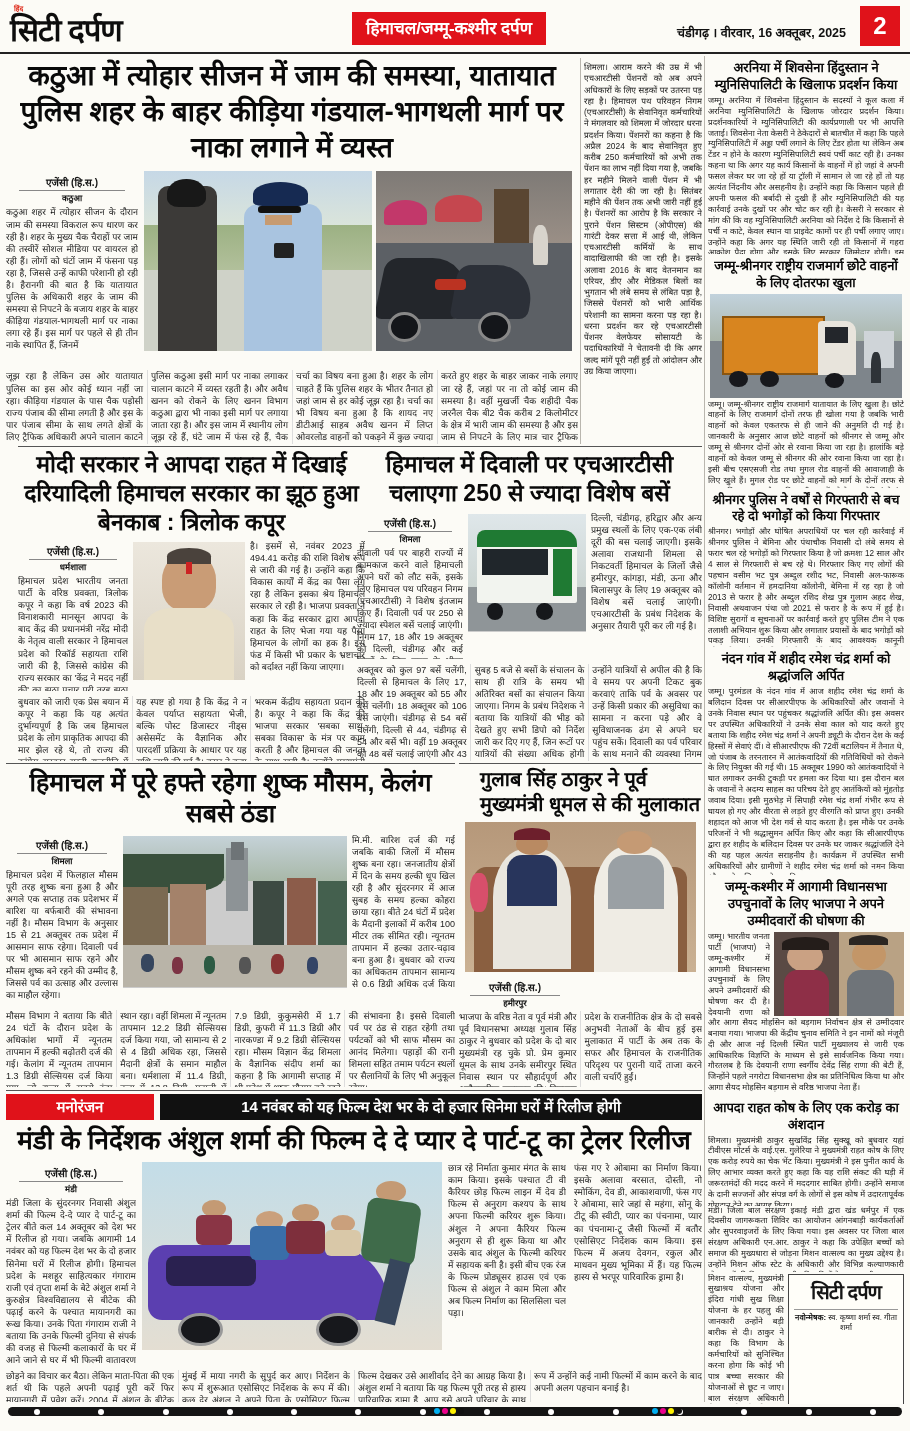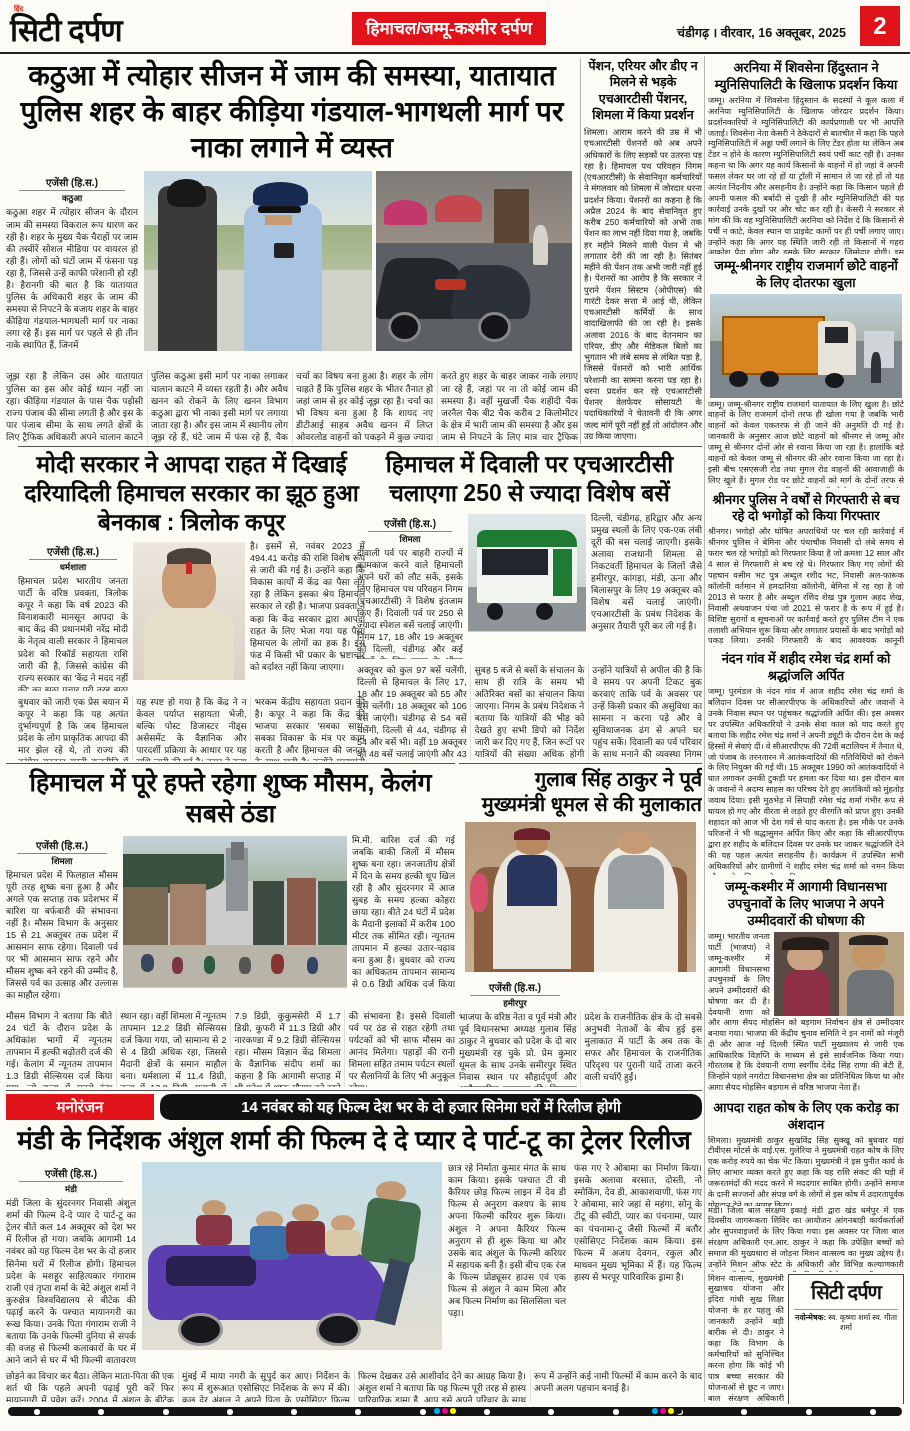--- a/index.html
+++ b/index.html
@@ -12,21 +12,21 @@
   .logo { position:absolute; left:10px; top:8px; font-size:31px; font-weight:800; letter-spacing:-1px; color:#0d0d0d; }
   .logo-mini { position:absolute; left:14px; top:4px; font-size:7px; color:#d21; font-weight:700; }
   .edition-box { position:absolute; left:352px; top:12px; background:#e0121a; color:#fff; font-size:17px; font-weight:800; padding:4px 14px 6px; }
   .datebar { position:absolute; right:64px; top:24px; font-size:12.5px; font-weight:700; color:#111; }
   .pagenum { position:absolute; right:10px; top:6px; width:40px; height:40px; background:#e0121a; color:#fff; font-size:24px; font-weight:800; display:flex; align-items:center; justify-content:center; }
 
   
   .blk { position:absolute; overflow:hidden; }
   .hl-xl { font-size:28px; line-height:1.28; font-weight:800; text-align:center; color:#090909; }
   .hl-lg { font-size:23px; line-height:1.25; font-weight:800; text-align:center; color:#090909; }
-  .hl-md { font-size:20px; line-height:1.25; font-weight:800; text-align:right; color:#090909;margin-left:21px; }
+  .hl-md { font-size:20px; line-height:1.25; font-weight:800; text-align:left; color:#090909;margin-left:21px; }
   .hl-sm { font-size:12.5px; line-height:1.3; font-weight:800; text-align:center; color:#090909; }
   .byline { font-size:10px; font-weight:700; text-align:center; border-bottom:1px solid #888; width:80%; margin:4px auto 0; padding-bottom:1px; }
   .dateline { font-size:8.5px; font-weight:700; text-align:center; margin:1px 0 3px; }
   .body-txt { font-size:9px; line-height:1.34; text-align:justify; color:#1c1c1c; }
   .cols-2 { column-count:2; column-gap:8px; column-rule:1px solid #ddd; }
   .cols-3 { column-count:3; column-gap:8px; column-rule:1px solid #ddd; }
   .cols-4 { column-count:4; column-gap:8px; column-rule:1px solid #ddd; }
   .rule-t { border-top:1.5px solid #555; }
   .vline { position:absolute; width:1px; background:#b9b6ae; }
 
@@ -100,21 +100,20 @@
         <b style="left:30%;top:60%;width:16%;height:6%;background:#b32;border-radius:4px;"></b>
         <b style="left:6%;top:78%;width:17%;height:17%;background:#14161a;border-radius:50%;border:3px solid #888;"></b>
         <b style="left:52%;top:78%;width:17%;height:17%;background:#14161a;border-radius:50%;border:3px solid #888;"></b>
         <b style="left:80%;top:30%;width:8%;height:22%;background:#d8d4cc;border-radius:40% 40% 10% 10%;"></b>
       </div>
     </div>
     <div class="body-txt cols-4" style="margin-top:6px; height:130px; overflow:hidden;">जूझ रहा है लेकिन उस ओर यातायात पुलिस का इस ओर कोई ध्यान नहीं जा रहा। कीड़िया गंडयाल के पास चैक पड़ोसी राज्य पंजाब की सीमा लगती है और इस के पार पंजाब सीमा के साथ लगते क्षेत्रों के लिए ट्रैफिक अधिकारी अपने चालान काटने के अधिकार क्षेत्र में हैं, इसी प्रकार ठीक 2 किलोमीटर की दूरी पर स्थित कीड़िया गंडयाल चैक पर भी पुलिस विभाग के दो नाके स्थापित हैं, उसके बावजूद भी ट्रैफिक पुलिस कठुआ इसी मार्ग पर नाका लगाकर चालान काटने में व्यस्त रहती है। और अवैध खनन को रोकने के लिए खनन विभाग कठुआ द्वारा भी नाका इसी मार्ग पर लगाया जाता रहा है। और इस जाम में स्थानीय लोग जूझ रहे हैं, घंटे जाम में फंस रहे हैं, चैक चैराहों पर लगने वाले बेतरतीब वाहनों के साथ पूरा शहर जाम की स्थिति से जूझता है। आखिर कीड़िया गंडयाल-भागथली मार्ग पर ही क्यों नाका लगाया जाता है यह भी चर्चा का विषय बना हुआ है। शहर के लोग चाहते हैं कि पुलिस शहर के भीतर तैनात हो जहां जाम से हर कोई जूझ रहा है। चर्चा का भी विषय बना हुआ है कि शायद नए डीटीआई साहब अवैध खनन में लिप्त ओवरलोड वाहनों को पकड़ने में कुछ ज्यादा सतर्कता दिखाने का प्रयास कर रहे हैं, लेकिन इस मौजूदा त्योहार सीजन में उनकी जरूरत कठुआ शहर में है, शहर के बीचो-बीच बढ़ते जाम की समस्या को दरकिनार करते हुए शहर के बाहर जाकर नाके लगाए जा रहे हैं, जहां पर ना तो कोई जाम की समस्या है। वहीं मुखर्जी चैक शहीदी चैक जरनैल चैक बी2 चैक करीब 2 किलोमीटर के क्षेत्र में भारी जाम की समस्या है और इस जाम से निपटने के लिए मात्र चार ट्रैफिक पुलिस कर्मी तैनात हैं, हालांकि लोगों में चर्चा है कि तीन नाके स्थापित हैं और शहर के बीच जाम बरकरार रहता है।</div>
   </div>
 
   <div class="blk" style="left:584px; top:58px; width:118px; height:386px;">
-    <div class="hl-sm">पेंशन, एरियर और डीए न मिलने से भड़के एचआरटीसी पेंशनर, शिमला में किया प्रदर्शन</div>
     <div class="body-txt" style="font-size:8.4px; margin-top:4px; height:318px; overflow:hidden;">शिमला। आराम करने की उम्र में भी एचआरटीसी पेंशनरों को अब अपने अधिकारों के लिए सड़कों पर उतरना पड़ रहा है। हिमाचल पथ परिवहन निगम (एचआरटीसी) के सेवानिवृत कर्मचारियों ने मंगलवार को शिमला में जोरदार धरना प्रदर्शन किया। पेंशनरों का कहना है कि अप्रैल 2024 के बाद सेवानिवृत हुए करीब 250 कर्मचारियों को अभी तक पेंशन का लाभ नहीं दिया गया है, जबकि हर महीने मिलने वाली पेंशन में भी लगातार देरी की जा रही है। सितंबर महीने की पेंशन तक अभी जारी नहीं हुई है। पेंशनरों का आरोप है कि सरकार ने पुराने पेंशन सिस्टम (ओपीएस) की गारंटी देकर सत्ता में आई थी, लेकिन एचआरटीसी कर्मियों के साथ वादाखिलाफी की जा रही है। इसके अलावा 2016 के बाद वेतनमान का एरियर, डीए और मेडिकल बिलों का भुगतान भी लंबे समय से लंबित पड़ा है, जिससे पेंशनरों को भारी आर्थिक परेशानी का सामना करना पड़ रहा है। धरना प्रदर्शन कर रहे एचआरटीसी पेंशनर वेलफेयर सोसायटी के पदाधिकारियों ने चेतावनी दी कि अगर जल्द मांगें पूरी नहीं हुईं तो आंदोलन और उग्र किया जाएगा।</div>
   </div>
 
   <div class="vline" style="left:580px; top:58px; height:386px;"></div>
   <div class="vline" style="left:704px; top:56px; height:1346px;"></div>
 
   <div class="blk rule-t" style="left:18px; top:446px; width:347px; height:315px;">
     <div class="hl-lg" style="margin-top:3px;">मोदी सरकार ने आपदा राहत में दिखाई दरियादिली हिमाचल सरकार का झूठ हुआ बेनकाब : त्रिलोक कपूर</div>
     <div style="display:flex; margin-top:4px;">
       <div style="width:110px; flex:none;">
@@ -207,21 +206,21 @@
         <div class="byline">एजेंसी (हि.स.)</div>
         <div class="dateline">हमीरपुर</div>
       </div>
     </div>
     <div class="body-txt cols-2" style="height:110px; overflow:hidden;">भाजपा के वरिष्ठ नेता व पूर्व मंत्री और पूर्व विधानसभा अध्यक्ष गुलाब सिंह ठाकुर ने बुधवार को प्रदेश के दो बार मुख्यमंत्री रह चुके प्रो. प्रेम कुमार धूमल के साथ उनके समीरपुर स्थित निवास स्थान पर सौहार्दपूर्ण और अनौपचारिक मुलाकात की। हिमाचल प्रदेश के राजनीतिक क्षेत्र के दो सबसे अनुभवी नेताओं के बीच हुई इस मुलाकात में पार्टी के अब तक के सफर और हिमाचल के राजनीतिक परिदृश्य पर पुरानी यादें ताजा करने वाली चर्चाएँ हुईं।</div>
   </div>
 
   <div class="blk rule-t" style="left:6px; top:1090px; width:696px; height:312px;">
     <div style="display:flex; gap:6px; margin-top:3px;">
       <div class="ent-tag" style="width:148px; flex:none;">मनोरंजन</div>
-      <div class="ent-strip" style="flex:1;border-radius:10px;">14 नवंबर को यह फिल्म देश भर के दो हजार सिनेमा घरों में रिलीज होगी</div>
+      <div class="ent-strip" style="flex:1;">14 नवंबर को यह फिल्म देश भर के दो हजार सिनेमा घरों में रिलीज होगी</div>
     </div>
     <div class="hl-xl" style="font-size:26px; margin-top:4px;">मंडी के निर्देशक अंशुल शर्मा की फिल्म दे दे प्यार दे पार्ट-टू का ट्रेलर रिलीज</div>
     <div style="display:flex; margin-top:5px;">
       <div style="width:130px; flex:none;">
         <div class="byline">एजेंसी (हि.स.)</div>
         <div class="dateline">मंडी</div>
         <div class="body-txt" style="height:168px; overflow:hidden;">मंडी जिला के सुंदरनगर निवासी अंशुल शर्मा की फिल्म दे-दे प्यार दे पार्ट-टू का ट्रेलर बीते कल 14 अक्तूबर को देश भर में रिलीज हो गया। जबकि आगामी 14 नवंबर को यह फिल्म देश भर के दो हजार सिनेमा घरों में रिलीज होगी। हिमाचल प्रदेश के मशहूर साहित्यकार गंगाराम राजी एवं तृप्ता शर्मा के बेटे अंशुल शर्मा ने कुरुक्षेत्र विश्वविद्यालय से बीटेक की पढ़ाई करने के पश्चात मायानगरी का रूख किया। उनके पिता गंगाराम राजी ने बताया कि उनके फिल्मी दुनिया से संपर्क की वजह से फिल्मी कलाकारों के घर में आने जाने से घर में भी फिल्मी वातावरण था, जिसके प्रभाव से अंशुल के मन में फिल्म लाइन में जाने का विचार ऐसा पनपने लगा कि वह इंजीनियरिंग की पढ़ाई को बीच में</div>
       </div>
 
       <div class="ph" style="width:300px; height:188px; margin:0 6px; flex:none;">

